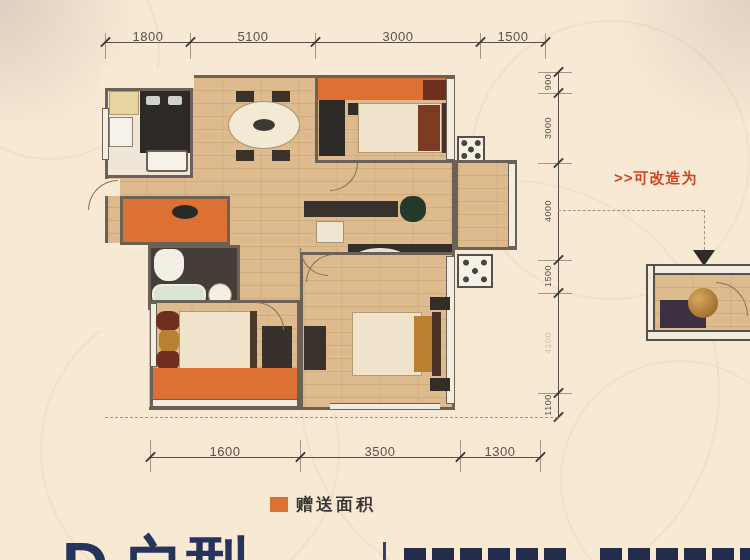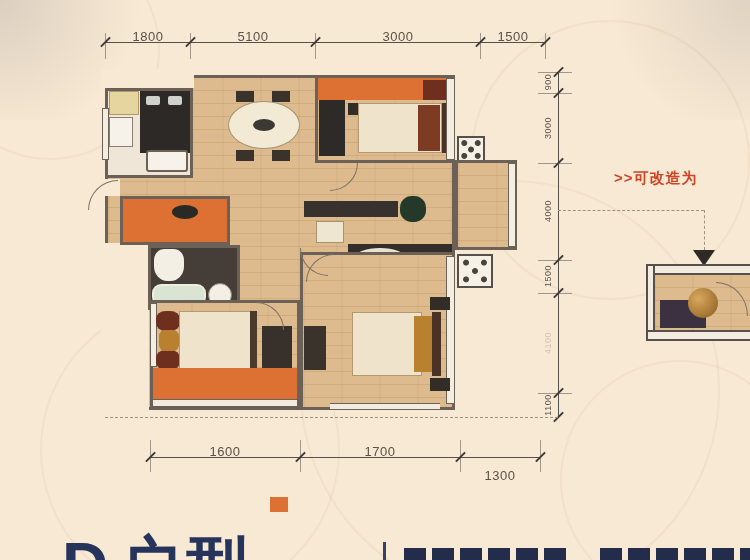--- a/index.html
+++ b/index.html
@@ -80,22 +80,22 @@
   <div class="a dimline-h" style="left:150px;top:457px;width:390px;"></div>
   <div class="a guide-v" style="left:150px;top:440px;height:32px;"></div>
   <div class="a guide-v" style="left:300px;top:440px;height:32px;"></div>
   <div class="a guide-v" style="left:460px;top:440px;height:32px;"></div>
   <div class="a guide-v" style="left:540px;top:440px;height:32px;"></div>
   <div class="a slash" style="left:144px;top:456px;"></div>
   <div class="a slash" style="left:294px;top:456px;"></div>
   <div class="a slash" style="left:454px;top:456px;"></div>
   <div class="a slash" style="left:534px;top:456px;"></div>
   <div class="a dimlab" style="left:225px;top:444px;">1600</div>
-  <div class="a dimlab" style="left:380px;top:444px;">1700</div>
-  <div class="a dimlab" style="left:500px;top:468px;">1300</div>
+  <div class="a dimlab" style="left:380px;top:444px;">3500</div>
+  <div class="a dimlab" style="left:500px;top:444px;">1300</div>
 
   <div class="a dimline-v" style="left:558px;top:72px;height:345px;"></div>
   <div class="a guide-h" style="left:538px;top:72px;width:34px;"></div>
   <div class="a guide-h" style="left:538px;top:93px;width:34px;"></div>
   <div class="a guide-h" style="left:538px;top:163px;width:34px;"></div>
   <div class="a guide-h" style="left:538px;top:260px;width:34px;"></div>
   <div class="a guide-h" style="left:538px;top:293px;width:34px;"></div>
   <div class="a guide-h" style="left:538px;top:393px;width:34px;"></div>
   <div class="a slash" style="left:552px;top:71px;"></div>
   <div class="a slash" style="left:552px;top:92px;"></div>
@@ -198,20 +198,21 @@
 
   <div class="a wall2" style="left:646px;top:264px;width:108px;height:11px;background:#f2ece0;"></div>
   <div class="a wood" style="left:654px;top:275px;width:100px;height:55px;"></div>
   <div class="a wall2" style="left:646px;top:264px;width:9px;height:77px;background:#f2ece0;"></div>
   <div class="a wall2" style="left:646px;top:330px;width:108px;height:11px;background:#f2ece0;"></div>
   <div class="a" style="left:660px;top:300px;width:46px;height:28px;background:#3b3140;"></div>
   <div class="a" style="left:688px;top:288px;width:30px;height:30px;border-radius:50%;background:radial-gradient(circle at 35% 35%, #d9a95e, #8a5a1e);"></div>
   <div class="a arc" style="left:716px;top:282px;width:32px;height:34px;border-left:none;border-bottom:none;border-radius:0 100% 0 0;"></div>
 
   <div class="a legend-sq" style="left:270px;top:497px;width:18px;height:15px;"></div>
+  <div class="a legend-lab" style="left:296px;top:493px;">赠送面积</div>
 
   <div class="a title-big" style="left:62px;top:534px;">D户型</div>
   <div class="a" style="left:383px;top:542px;width:3px;height:30px;background:#36406a;"></div>
   <div class="a titleblocks" style="left:404px;top:548px;height:26px;">
     <div></div>
       <div></div>
       <div></div>
       <div></div>
       <div></div>
       <div></div>

